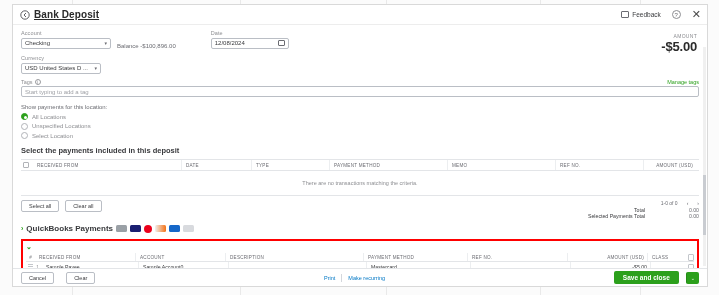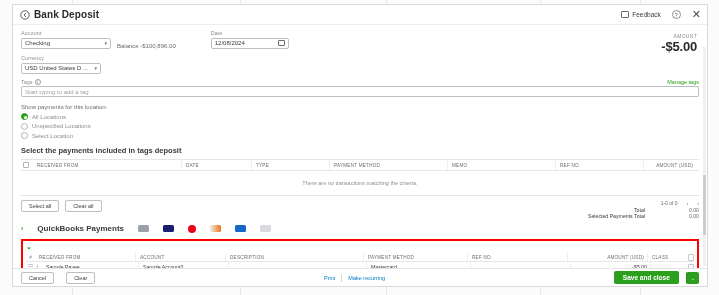--- a/index.html
+++ b/index.html
@@ -30,21 +30,21 @@
   }
 
   
   .hdr {
     height: 20px; flex: 0 0 20px;
     display: flex; align-items: center;
     padding: 0 6px 0 7px;
     border-bottom: 1px solid #ededed;
   }
   .hdr-title {
-    font-size: 10px; font-weight: bold; color: #2b2b2b; letter-spacing: .1px;
+    font-size: 10px; font-weight: bold; color: #2b2b2b; letter-spacing: .1px; text-decoration: underline;
   }
   .back-ic { width: 10px; height: 10px; margin-right: 4px; flex: 0 0 10px; }
   .hdr-right { margin-left: auto; display: flex; align-items: center; gap: 11px; }
   .fb { display: flex; align-items: center; gap: 3px; font-size: 6.5px; color: #393a3d; }
   .fb-ic { width: 8px; height: 7px; border: 1px solid #6b6c72; border-radius: 1px; }
   .help-ic { width: 9px; height: 9px; border: 1px solid #8d8e92; border-radius: 50%;
              font-size: 6px; line-height: 8px; text-align: center; color: #6b6c72; }
   .close-ic { font-size: 11px; color: #4a4a4a; line-height: 1; cursor: pointer; }
 
   
@@ -109,21 +109,21 @@
   }
   .btn + .btn { margin-left: 6px; }
   .totals { margin-left: auto; text-align: right; }
   .pag { font-size: 5px; color: #6b6c72; display: flex; align-items: center;
          justify-content: flex-end; gap: 9px; margin-bottom: 1px; }
   .tot-row { display: flex; justify-content: flex-end; font-size: 5.2px; color: #393a3d; }
   .tot-lbl { margin-right: 30px; }
   .tot-val { width: 24px; text-align: right; color: #6b6c72; }
 
   
-  .qbp { display: flex; align-items: center; gap: 14px; margin-top: 5px; }
+  .qbp { display: flex; align-items: center; gap: 3px; margin-top: 5px; }
   .chev { font-size: 7px; color: #2ca01c; font-weight: bold; }
   .qbp-t { font-size: 8px; font-weight: bold; color: #393a3d; }
   .card { width: 11px; height: 7px; border-radius: 1.5px; }
   .c-gray { background: #9aa0a6; }
   .c-visa { background: #1a1f71; }
   .c-mc { background: #eb001b; border-radius: 50%; width: 8px; height: 8px; }
   .c-disc { background: linear-gradient(90deg,#f0f0f0,#f47216); }
   .c-amex { background: #1667c8; }
   .c-other { background: #d8dade; }
 
@@ -244,21 +244,21 @@
         <div class="radio-row">
           <span class="radio"></span>
           <span class="radio-lbl">Unspecified Locations</span>
         </div>
         <div class="radio-row">
           <span class="radio"></span>
           <span class="radio-lbl">Select Location</span>
         </div>
       </div>
 
-      <div class="sec-title">Select the payments included in tags deposit</div>
+      <div class="sec-title">Select the payments included in this deposit</div>
 
       <div class="ptable">
         <div class="thead">
           <span class="cb"></span>
           <span class="th" style="width:148px;border-left:none">RECEIVED FROM</span>
           <span class="th" style="width:70px">DATE</span>
           <span class="th" style="width:78px">TYPE</span>
           <span class="th" style="width:118px">PAYMENT METHOD</span>
           <span class="th" style="width:108px">MEMO</span>
           <span class="th" style="width:88px">REF NO.</span>

